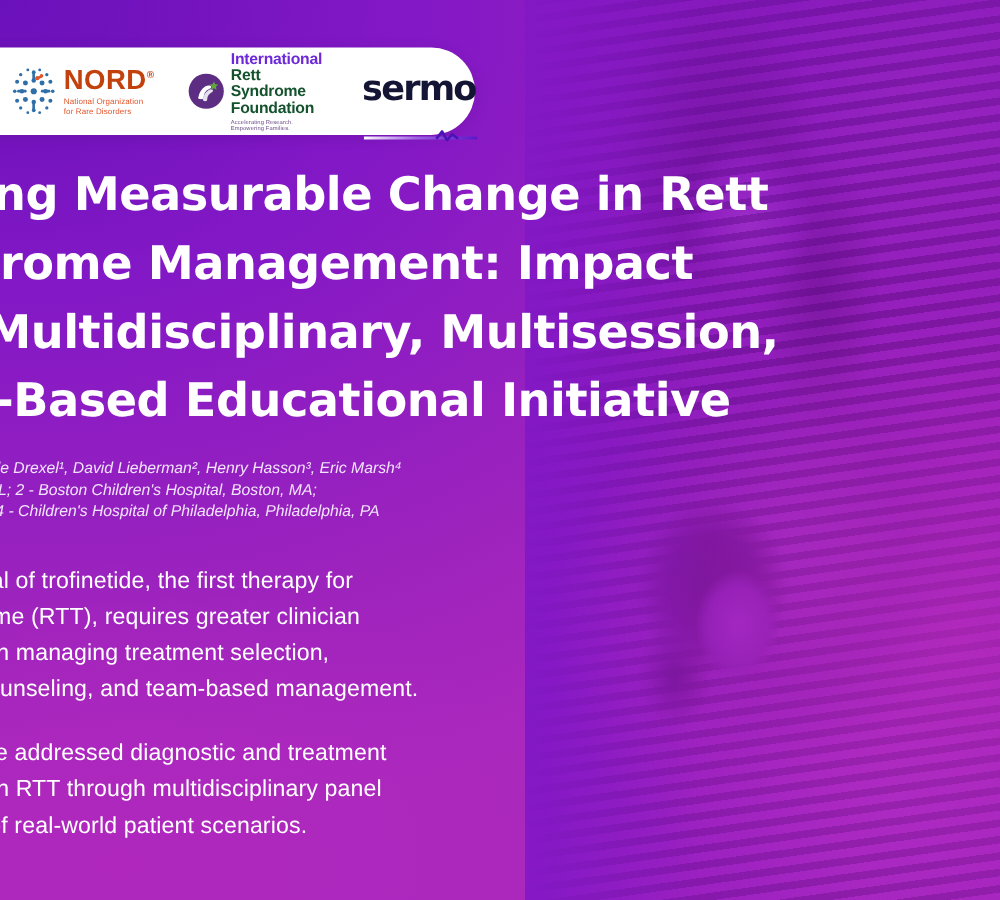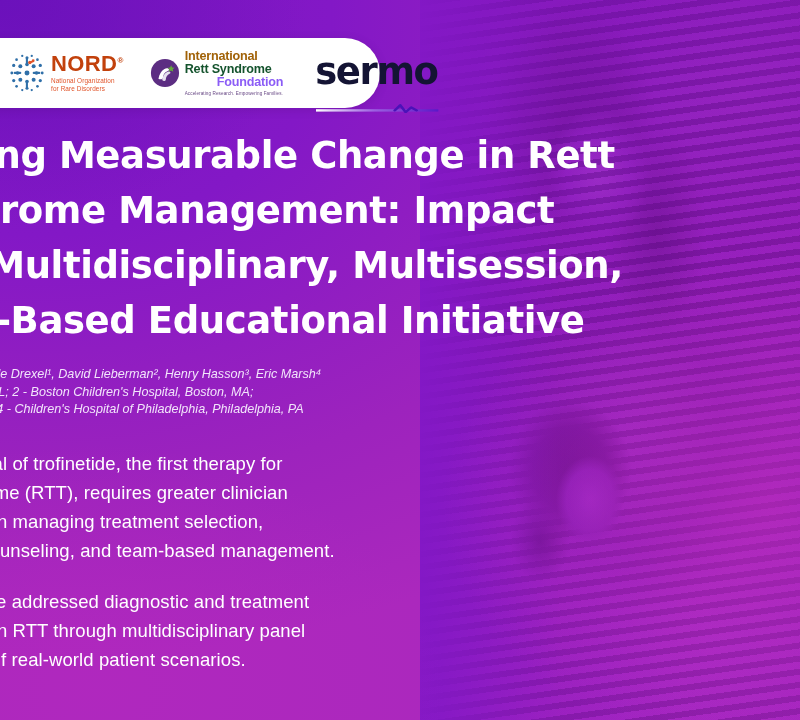--- a/index.html
+++ b/index.html
@@ -130,40 +130,40 @@
   
   .irsf-slot { margin-left: 26px; }
   .irsf-mark { width: 30px; height: 30px; flex: 0 0 30px; }
   .irsf-text { margin-left: 5px; }
   .irsf-line {
     font-weight: 700;
     font-size: 12.6px;
     line-height: 1.04;
     letter-spacing: -0.2px;
   }
-  .irsf-l1 { color: #a16207; }
+  .irsf-l1 { color: #6d28d9; }
   .irsf-l2 { color: #14532d; }
-  .irsf-l3 { color: #8b5cf6; margin-left: 32px; }
+  .irsf-l3 { color: #14532d; }
   .irsf-sub {
     font-size: 4.6px;
     color: #6a4a86;
     margin-top: 2px;
     letter-spacing: 0.1px;
   }
 
   
   .sermo-slot {
     margin-left: 32px;
     position: relative;
     padding-bottom: 4px;
   }
   .sermo-word {
     font-family: "DejaVu Sans", sans-serif;
     font-weight: 700;
-    font-size: 37px;
+    font-size: 28px;
     letter-spacing: -1.4px;
     color: #141434;
     line-height: 1;
   }
   .sermo-underline {
     position: absolute;
     left: 1px;
     bottom: -3px;
     width: 100%;
     height: 9px;

